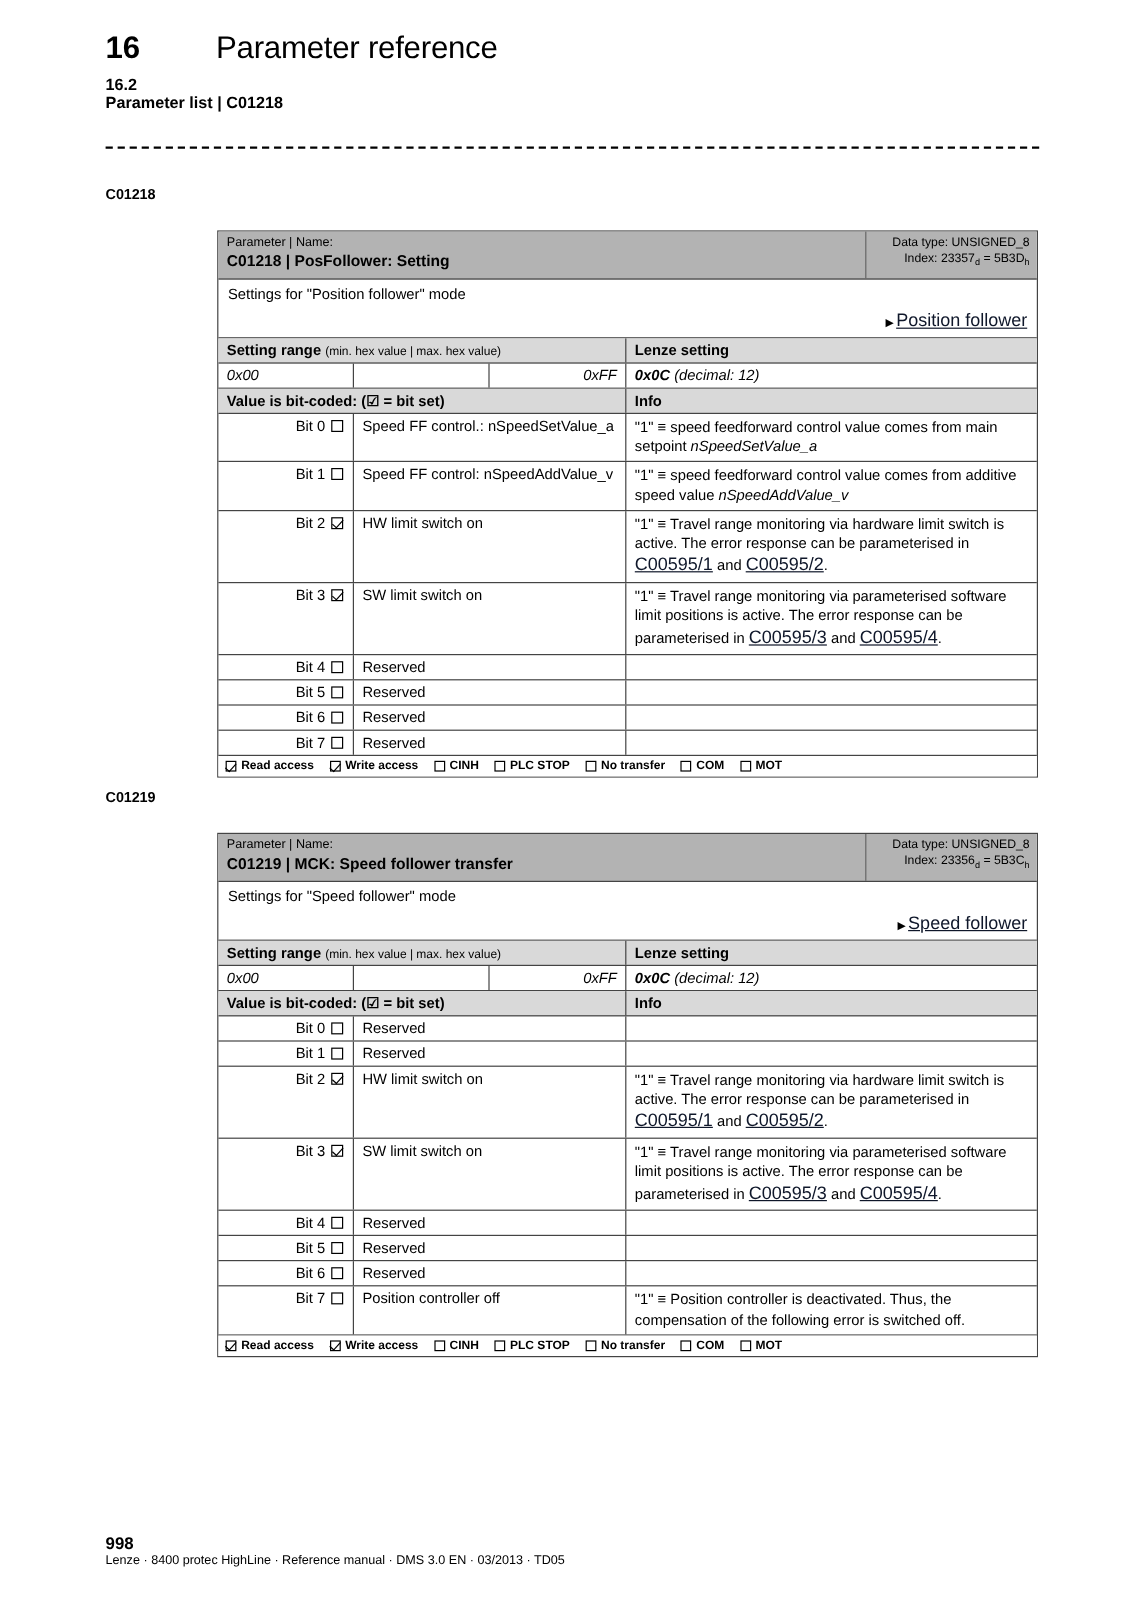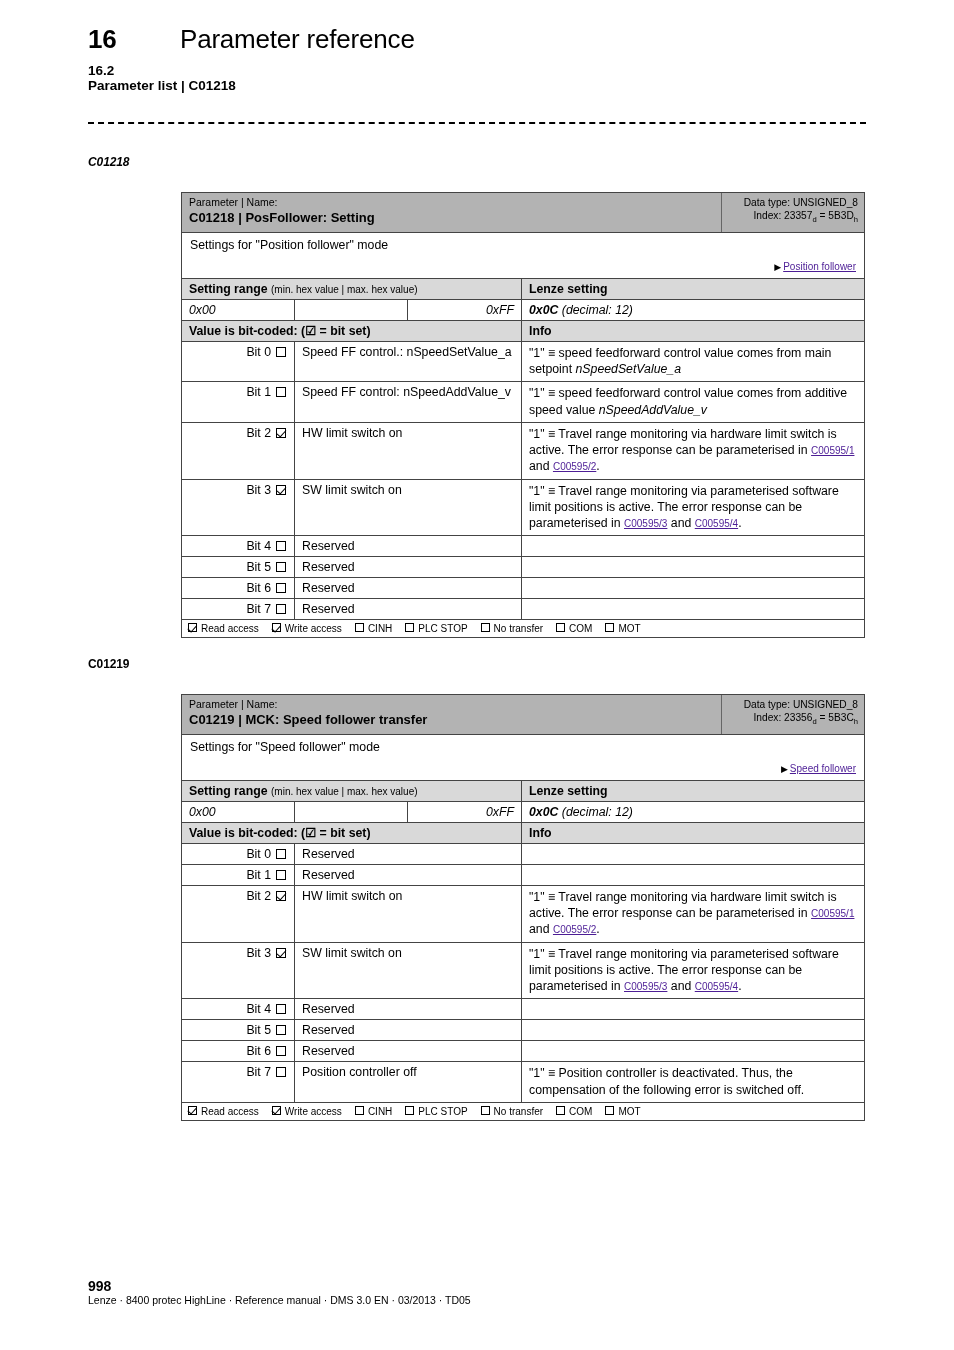--- a/index.html
+++ b/index.html
@@ -63,21 +63,21 @@
   }
 
   
   .margin-label {
     position: absolute;
     left: 88px;
     font-size: 12px;
     font-weight: bold;
     letter-spacing: -0.1px;
   }
-  #margin-label-1 { top: 155px; font-style: italic; }
+  #margin-label-1 { top: 155px; }
   #margin-label-2 { top: 657px; }
 
   
   .param-table {
     position: absolute;
     left: 181px;
     width: 684px;
     border: 1px solid #444;
     box-sizing: border-box;
     font-size: 12.3px;
@@ -128,23 +128,23 @@
     margin-top: 5px;
     margin-bottom: 1px;
   }
   .pt-xref .arrow {
     color: #000;
     font-size: 9px;
     vertical-align: middle;
     margin-right: 2px;
   }
   .pt-xref a, .xlink {
-    color: #4c1d95;
+    color: #0f172a;
     text-decoration: underline;
-    font-size: 10px;
+    font-size: 15px;
   }
 
   .pt-subhdr-row {
     display: flex;
     background: #d9d9d9;
     border-bottom: 1px solid #444;
     font-weight: bold;
   }
   .pt-subhdr-left {
     flex: 0 0 340px;
@@ -246,23 +246,24 @@
   .pt-access-row {
     padding: 3px 6px 3px 6px;
     font-size: 10px;
     display: flex;
     align-items: center;
     gap: 0px;
     background: #fff;
   }
   .acc-item {
     display: inline-flex;
-    align-items: flex-start;
+    align-items: center;
     white-space: nowrap;
     margin-right: 13px;
+    font-weight: bold;
   }
   .acc-item:last-child { margin-right: 0; }
   .acc-box {
     display: inline-block;
     width: 9px;
     height: 9px;
     border: 1px solid #000;
     box-sizing: border-box;
     position: relative;
     margin-right: 4px;

